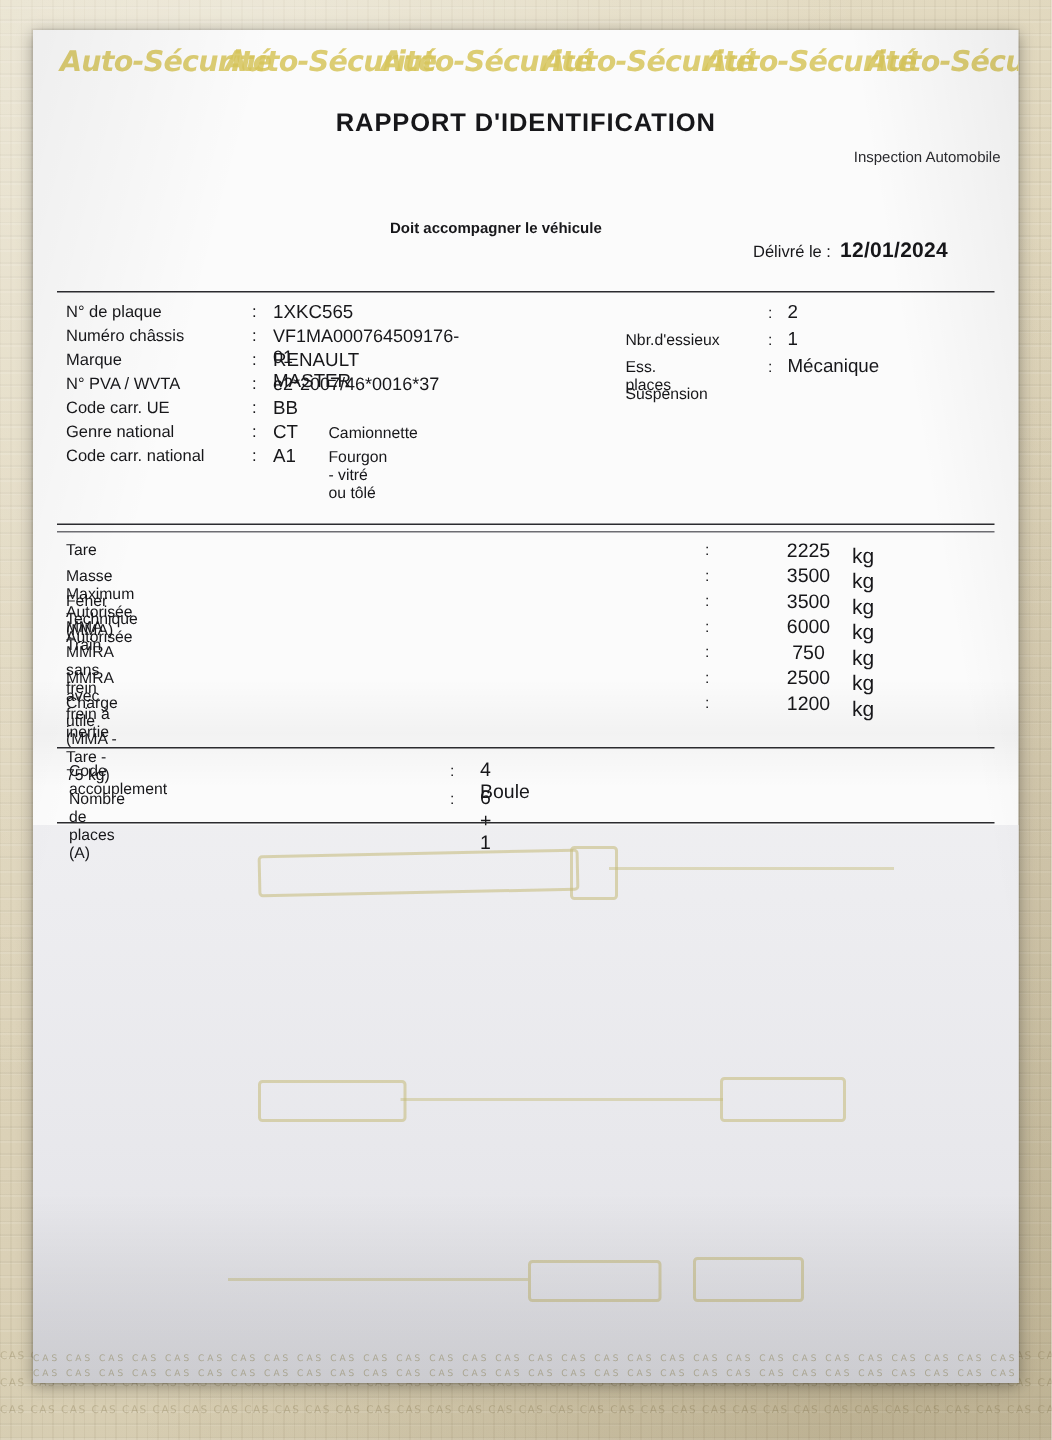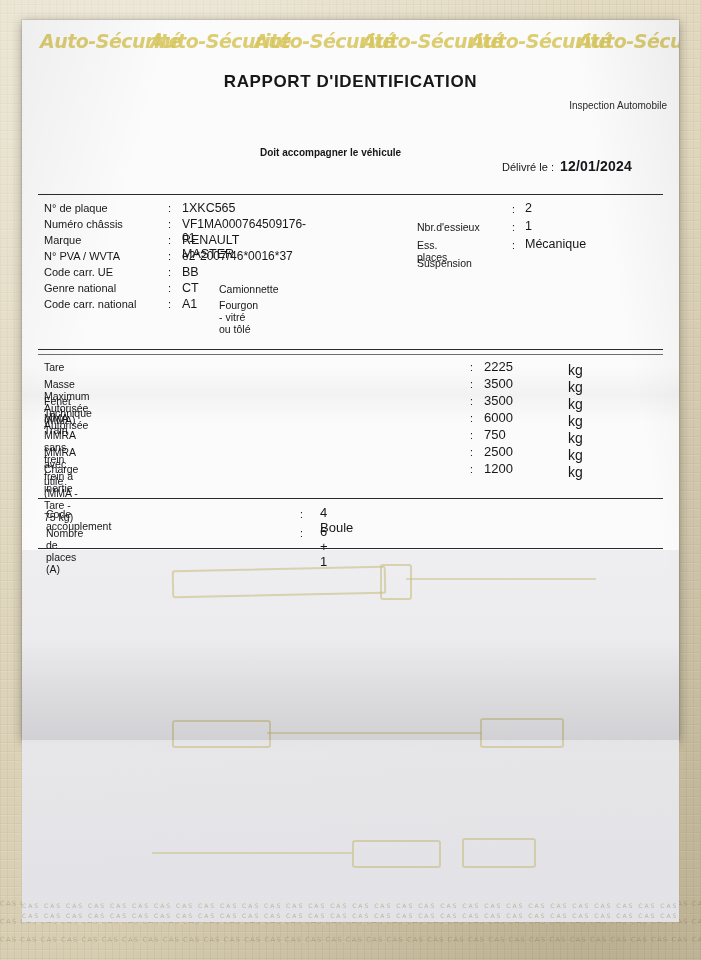--- a/index.html
+++ b/index.html
@@ -58,21 +58,21 @@
     overflow: hidden;
     font-family: "DejaVu Sans", sans-serif;
   }
 
   
   #sheet {
     position: absolute;
     left: 22px;
     top: 20px;
     width: 657px;
-    height: 720px;
+    height: 902px;
     background: #fbfbfb;
     box-shadow: 0 2px 10px rgba(0,0,0,0.35), 0 0 0 1px rgba(0,0,0,0.06);
   }
   
   #sheet::before {
     content: "";
     position: absolute;
     inset: 0;
     background:
       linear-gradient(105deg, rgba(0,0,0,0.05) 0%, rgba(255,255,255,0) 18%),
@@ -229,22 +229,22 @@
   .axle-label { position: absolute; left: 0; top: 19px; }
   .axle-colon { position: absolute; left: 95px; top: 1px; }
   .axle-value { position: absolute; left: 108px; top: -1px; font-size: 12.5px; }
 
   
   .mass-block { position: absolute; left: 22px; top: 340px; font-size: 10.5px; }
   .mass-row { position: relative; height: 17px; }
   .mass-label { position: absolute; left: 0; top: 1px; }
   .mass-colon { position: absolute; left: 426px; top: 1px; }
   .mass-value {
-    position: absolute; left: 440px; top: -1px;
-    width: 70px; text-align: left;
+    position: absolute; left: 460px; top: -1px;
+    width: 70px; text-align: center;
     font-size: 13px;
   }
   .mass-unit { position: absolute; left: 524px; top: 1.5px; font-size: 14px; }
 
   
   .couple-block { position: absolute; left: 24px; top: 486px; font-size: 10.5px; }
   .couple-row { position: relative; height: 19px; }
   .couple-label { position: absolute; left: 0; top: 2px; }
   .couple-colon { position: absolute; left: 254px; top: 2px; }
   .couple-value { position: absolute; left: 274px; top: -1px; font-size: 13px; }

